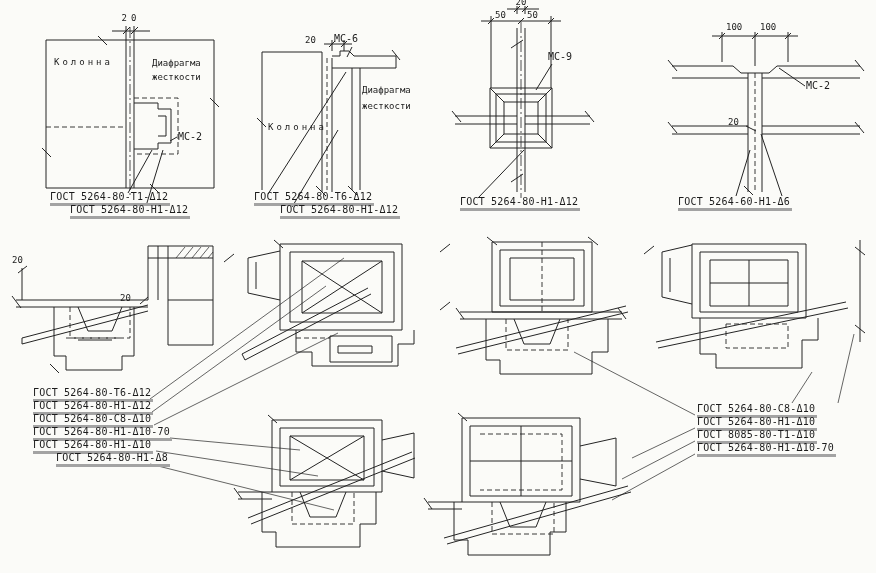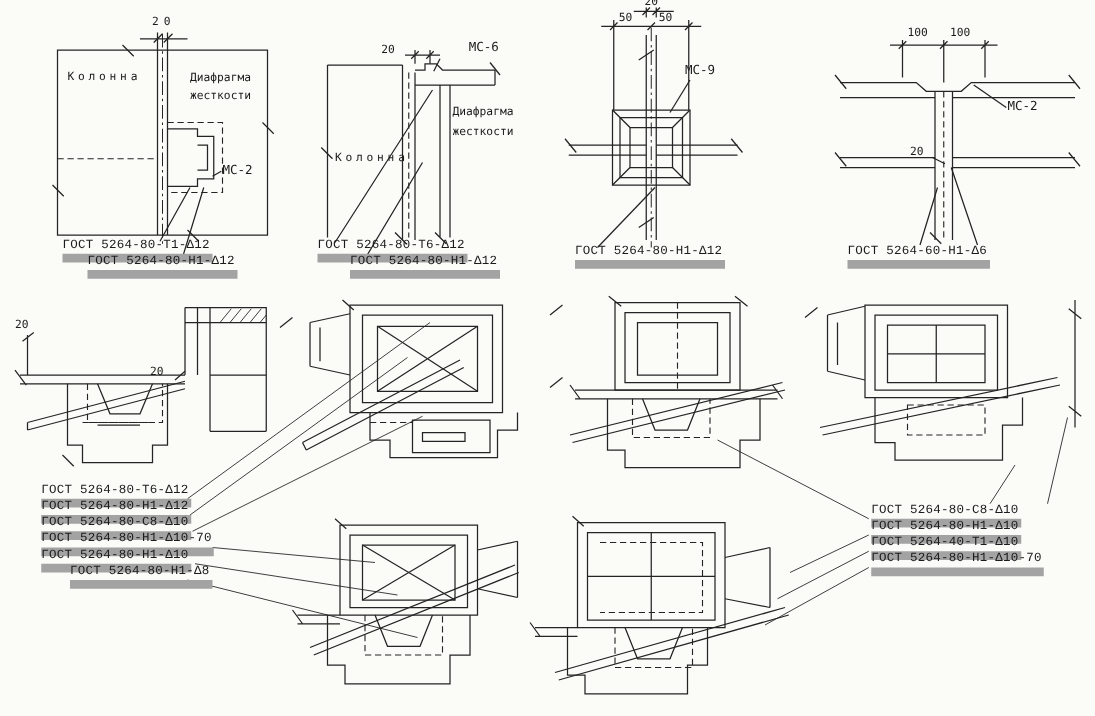--- a/index.html
+++ b/index.html
@@ -12,21 +12,21 @@
   svg.lines { position:absolute; left:0; top:0; }
   .s  { stroke:#242424; stroke-width:1;   fill:none; }
   .d  { stroke:#242424; stroke-width:.9;  fill:none; stroke-dasharray:5 3; }
   .c  { stroke:#242424; stroke-width:.8;  fill:none; stroke-dasharray:11 3 2 3; }
   .h  { stroke:#242424; stroke-width:.7;  fill:none; }
   .t    { position:absolute; font-size:10px; line-height:11px; white-space:nowrap; }
   .dim  { font-size:9px; }
   .sp   { letter-spacing:3px; }
   .gost {
     position:absolute; font-size:10px; line-height:12px; white-space:nowrap;
-    border-bottom:7px solid #a3a3a3; padding-right:2px; letter-spacing:.2px;font-family:Liberation Mono, monospace;
+    border-bottom:3px solid #a3a3a3; padding-right:2px; letter-spacing:.2px;
   }
 </style>
 </head>
 <body>
 
 <div class="sheet">
 
   <svg class="lines" width="876" height="573" viewBox="0 0 876 573">
 
     <g>
@@ -196,21 +196,21 @@
 
   <div class="t dim" style="left:120px;top:13px;width:22px;text-align:center;letter-spacing:4px;">20</div>
   <div class="t sp" style="left:54px;top:57px;font-size:9px;">Колонна</div>
   <div class="t" style="left:152px;top:58px;font-size:9px;">Диафрагма</div>
   <div class="t" style="left:152px;top:72px;font-size:9px;">жесткости</div>
   <div class="t" style="left:178px;top:131px;">МС-2</div>
   <div class="gost" style="left:50px;top:191px;">ГОСТ 5264-80-Т1-Δ12</div>
   <div class="gost" style="left:70px;top:204px;">ГОСТ 5264-80-Н1-Δ12</div>
 
   <div class="t dim" style="left:305px;top:35px;">20</div>
-  <div class="t" style="left:334px;top:33px;margin-left:41px;">МС-6</div>
+  <div class="t" style="left:334px;top:33px;">МС-6</div>
   <div class="t" style="left:362px;top:85px;font-size:9px;">Диафрагма</div>
   <div class="t" style="left:362px;top:101px;font-size:9px;">жесткости</div>
   <div class="t sp" style="left:268px;top:122px;font-size:9px;">Колонна</div>
   <div class="gost" style="left:254px;top:191px;">ГОСТ 5264-80-Т6-Δ12</div>
   <div class="gost" style="left:280px;top:204px;">ГОСТ 5264-80-Н1-Δ12</div>
 
   <div class="t dim" style="left:508px;top:-3px;width:26px;text-align:center;">20</div>
   <div class="t dim" style="left:495px;top:10px;">50</div>
   <div class="t dim" style="left:527px;top:10px;">50</div>
   <div class="t" style="left:548px;top:51px;">МС-9</div>
@@ -227,16 +227,16 @@
 
   <div class="gost" style="left:33px;top:387px;">ГОСТ 5264-80-Т6-Δ12</div>
   <div class="gost" style="left:33px;top:400px;">ГОСТ 5264-80-Н1-Δ12</div>
   <div class="gost" style="left:33px;top:413px;">ГОСТ 5264-80-С8-Δ10</div>
   <div class="gost" style="left:33px;top:426px;">ГОСТ 5264-80-Н1-Δ10-70</div>
   <div class="gost" style="left:33px;top:439px;">ГОСТ 5264-80-Н1-Δ10</div>
   <div class="gost" style="left:33px;top:452px;margin-left:23px;">ГОСТ 5264-80-Н1-Δ8</div>
 
   <div class="gost" style="left:697px;top:403px;">ГОСТ 5264-80-С8-Δ10</div>
   <div class="gost" style="left:697px;top:416px;">ГОСТ 5264-80-Н1-Δ10</div>
-  <div class="gost" style="left:697px;top:429px;">ГОСТ 5264-40-Т1-Δ10</div>
+  <div class="gost" style="left:697px;top:429px;">ГОСТ 8085-80-Т1-Δ10</div>
   <div class="gost" style="left:697px;top:442px;">ГОСТ 5264-80-Н1-Δ10-70</div>
 
 </div>
 
 </body></html>

